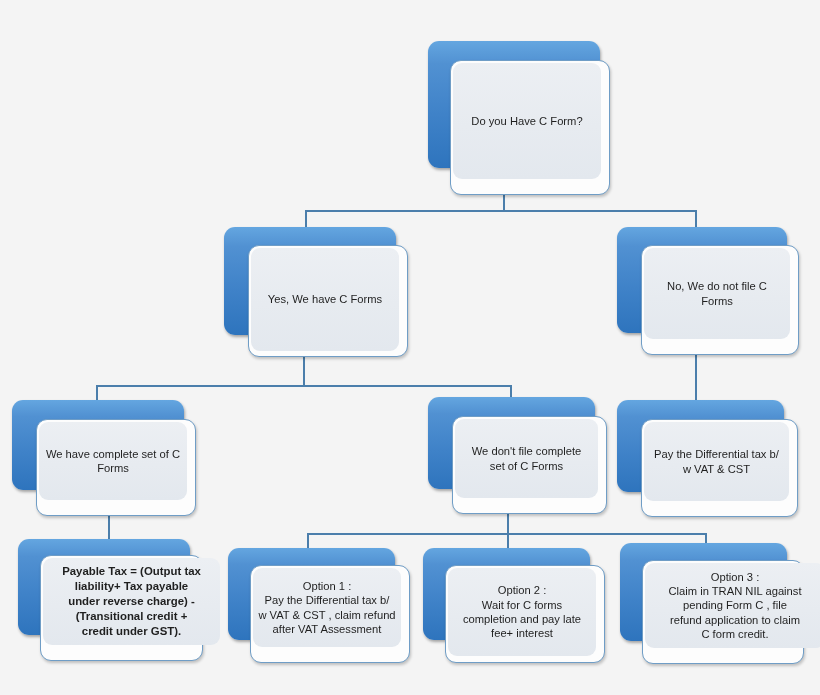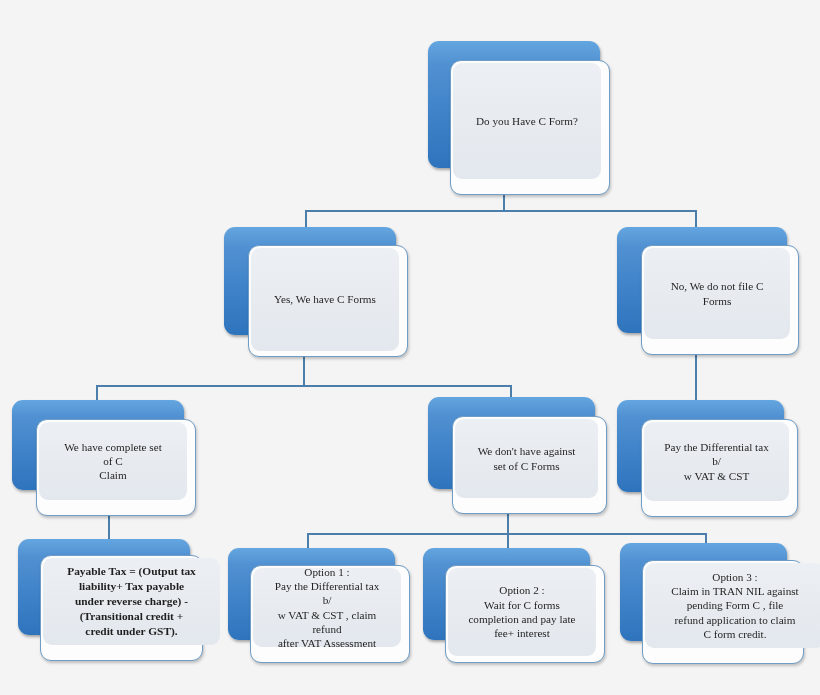--- a/index.html
+++ b/index.html
@@ -62,22 +62,21 @@
     top: 22px;
     width: 139px;
     height: 69px;
     border-radius: 9px;
     background: linear-gradient(180deg, #eceff3 0%, #e7ebf0 55%, #e3e8ee 100%);
     display: flex;
     align-items: center;
     justify-content: center;
     text-align: center;
     box-sizing: border-box;
-    padding: 2px 20px;
-    font-family: Liberation Serif, serif;
+    padding: 2px 5px;
   }
   .node .label {
     font-size: 11.2px;
     line-height: 1.28;
     color: #1f1f1f;
     white-space: pre-line;
   }
   .node.bold .label {
     font-weight: bold;
     font-size: 11.4px;
@@ -187,29 +186,29 @@
       <span class="label">No, We do not file C
 Forms</span>
     </div>
   </div>
 
   <div class="node" id="n-complete">
     <div class="plate"></div>
     <div class="card"></div>
     <div class="panel">
       <span class="label">We have complete set of  C
-Claim</span>
+Forms</span>
     </div>
   </div>
 
   <div class="node" id="n-incomplete">
     <div class="plate"></div>
     <div class="card"></div>
     <div class="panel">
-      <span class="label">We don't have against
+      <span class="label">We don't file complete
 set of  C Forms</span>
     </div>
   </div>
 
   <div class="node" id="n-paydiff">
     <div class="plate"></div>
     <div class="card"></div>
     <div class="panel">
       <span class="label">Pay the Differential tax  b/
 w VAT &amp; CST</span>

